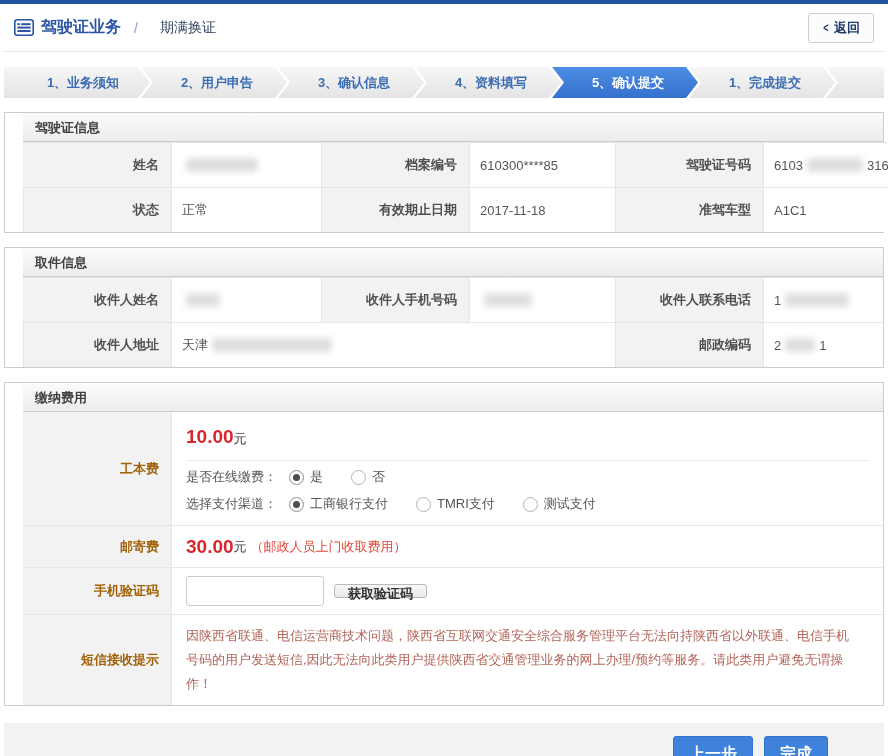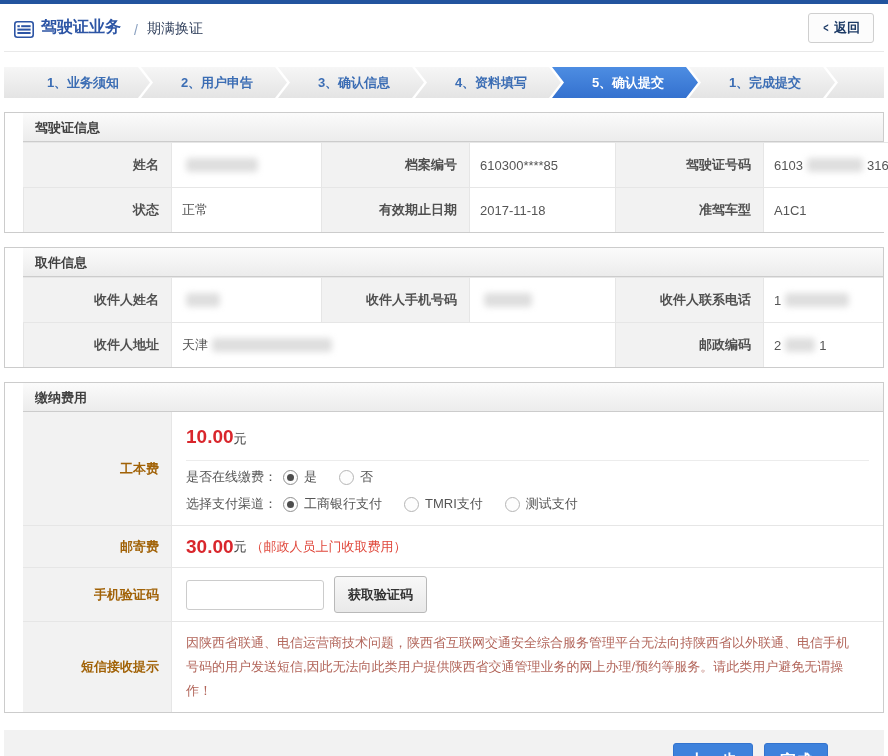--- a/index.html
+++ b/index.html
@@ -12,24 +12,24 @@
     overflow: hidden;
   }
   .topline { height: 4px; background: #22549e; width: 100%; }
 
   
   .header {
     height: 48px; margin: 0 4px; background: #fff;
     display: flex; align-items: center; justify-content: space-between;
     border-bottom: 1px solid #e9e9e9; padding: 0 10px;
   }
-  .header-left { display: flex; align-items: flex-end; gap: 7px; }
+  .header-left { display: flex; align-items: center; gap: 7px; }
   .hdr-icon { width: 20px; height: 17px; flex: 0 0 auto; }
   .page-title { color: #2d55a5; font-size: 16px; font-weight: bold; }
-  .page-sub { color: #33425e; font-size: 14px; margin-left: 2px; }
+  .page-sub { color: #33425e; font-size: 14px; margin-left: 15px; }
   .page-divider { color: #8aa0c0; font-size: 14px; margin-left: 6px; }
   .back-btn {
     display: inline-flex; align-items: center; gap: 4px;
     background: #fcfcfc; border: 1px solid #cfcfcf; border-radius: 3px;
     padding: 5px 13px; color: #1d3b66; font-size: 13px; font-weight: bold;
     cursor: pointer;
   }
   .back-chev { font-weight: bold; color: #1d3b66; transform: scaleX(.7); display:inline-block; }
 
   
@@ -86,40 +86,40 @@
     background: #f2f2f2; display: flex; align-items: center; justify-content: flex-end;
     padding-right: 12px; color: #a16207; font-weight: 600; border-top: 1px solid #e6e6e6;
   }
   .fee-val { background: #fff; border-left: 1px solid #e6e6e6; border-top: 1px solid #e6e6e6; padding: 0 14px; }
   .fee-grid > .no-top { border-top: none; }
   .amount { color: #d9262c; font-size: 19px; font-weight: bold; }
   .unit { color: #444; font-size: 13px; font-weight: normal; }
   .fee-note { color: #e0483c; font-size: 13px; margin-left: 4px; }
   .fee-main { padding: 14px 0 12px 0; }
   .fee-sep { border-top: 1px solid #ececec; margin: 0; }
-  .pay-row { display: flex; align-items: center; padding: 7px 0 2px 0; color: #555; }
+  .pay-row { display: flex; align-items: center; gap: 6px; padding: 7px 0 2px 0; color: #555; }
   .pay-row .q { margin-right: 6px; }
   .radio { display: inline-flex; align-items: center; gap: 6px; margin-right: 22px; cursor: pointer; }
   .rdot {
     width: 15px; height: 15px; border-radius: 50%;
     border: 1px solid #b5b5b5; background: #fdfdfd; position: relative; flex: 0 0 auto;
   }
   .radio.checked .rdot { border-color: #8f8f8f; }
   .radio.checked .rdot::after {
     content: ""; position: absolute; left: 3px; top: 3px; width: 7px; height: 7px;
     border-radius: 50%; background: #4d4d4d;
   }
   .code-row { display: flex; align-items: center; gap: 10px; padding: 8px 0; }
   .code-input {
     width: 138px; height: 30px; border: 1px solid #ccc; border-radius: 3px;
     padding: 0 8px; font-size: 13px; color: #333; outline: none;
     font-family: "Liberation Sans", "DejaVu Sans", sans-serif;
   }
   .code-btn {
-    height: 37px; padding: 0 13px; border: 1px solid #b9b9b9; border-radius: 3px;
+    height: 14px; padding: 0 13px; border: 1px solid #b9b9b9; border-radius: 3px;
     background: linear-gradient(#f8f8f8, #e9e9e9); color: #333; font-weight: bold;
     font-size: 13px; cursor: pointer;
     font-family: "Liberation Sans", "DejaVu Sans", sans-serif;
   }
   .notice { color: #b2655a; font-size: 13px; line-height: 24px; padding: 9px 10px 9px 0; }
 
   
   .footer {
     margin: 17px 4px 0 4px; height: 62px; background: #f2f2f2;
     display: flex; align-items: center; justify-content: flex-end; gap: 11px;

